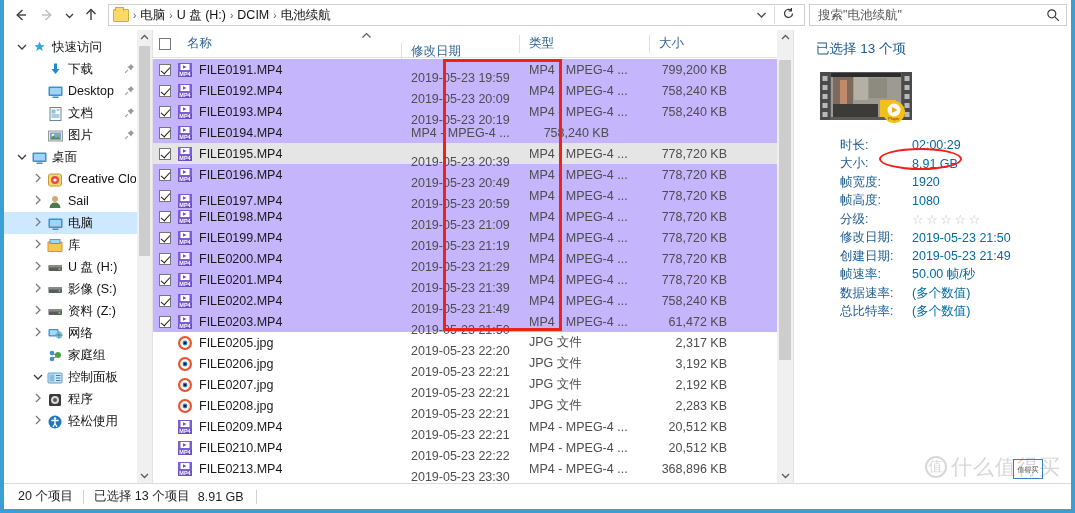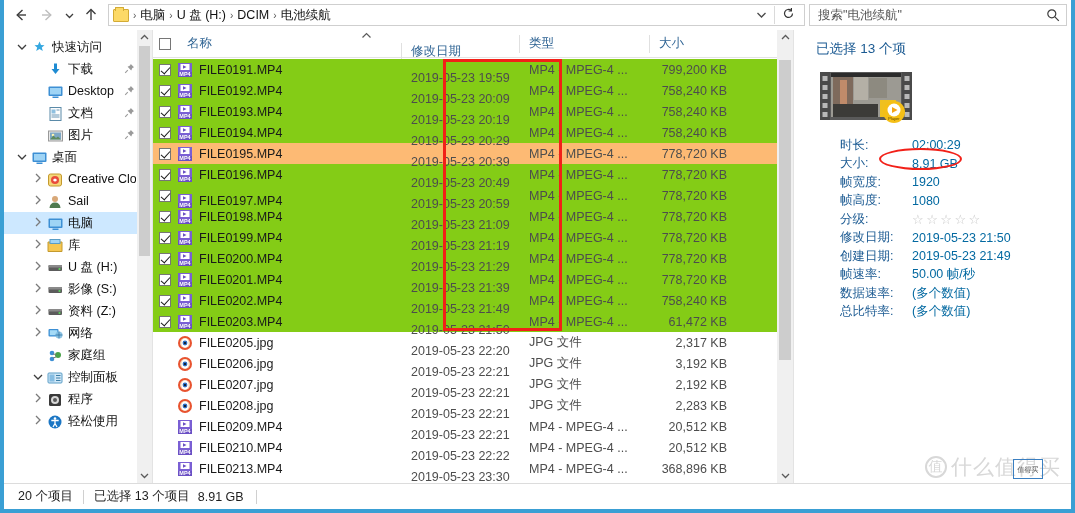--- a/index.html
+++ b/index.html
@@ -168,22 +168,22 @@
   .c-date { width: 118px; flex: none; margin-top: 16px; }
   .c-type { width: 130px; flex: none; }
   .c-size { width: 88px; flex: none; }
 
   .rows { position: absolute; left: 0; right: 0; top: 29px; bottom: 0;
           overflow: hidden; }
   .row {
     height: 21px; display: flex; align-items: center;
     font-size: 12.5px; color: #444;
   }
-  .row.sel { background: #84cc16; }
-  .row.focus { background: #fdba74; }
+  .row.sel { background: #c4b5fd; }
+  .row.focus { background: #e5e5e5; }
   .row .cell { height: 21px; display: flex; align-items: center; }
   .row .cell.right { justify-content: flex-end; padding-right: 10px; }
   .row .c-name { padding-left: 0; color: #1a1a1a; }
   .row .c-date, .row .c-type, .row .c-size { color: #4d4d4d; padding-left: 10px; }
   .rowcheck {
     width: 24px; flex: none; display: flex; align-items: center;
     justify-content: center;
   }
   .fico { width: 16px; height: 16px; margin-right: 6px; flex: none; }
 
@@ -653,21 +653,20 @@
             <div class="cell c-name" style="width: 224px;">
               <span class="fico"><svg width="16" height="16" viewBox="0 0 16 16">
                   <rect x="1" y="1" width="14" height="14" fill="#6a4fc4"></rect>
                   <rect x="1" y="1" width="14" height="9" fill="#7a5fd4"></rect>
                   <rect x="3.5" y="2" width="9" height="6" fill="#ffffff"></rect>
                   <path d="M6 3.3 L9.5 5 L6 6.7 Z" fill="#6a4fc4"></path>
                   <text x="8" y="14" font-size="5.5" fill="#ffffff" text-anchor="middle" font-family="'Liberation Sans',sans-serif" font-weight="bold">MP4</text>
                 </svg></span>
               <span>FILE0194.MP4</span>
             </div>
-            <div class="cell c-date">2019-05-23 20:29</div>
             <div class="cell c-type">MP4 - MPEG-4 ...</div>
             <div class="cell c-size right">758,240 KB</div>
           </div>
           <div class="row focus">
             <div class="rowcheck">
               <div class="cbox on"></div>
             </div>
             <div class="cell c-name" style="width: 224px;">
               <span class="fico"><svg width="16" height="16" viewBox="0 0 16 16">
                   <rect x="1" y="1" width="14" height="14" fill="#6a4fc4"></rect>

